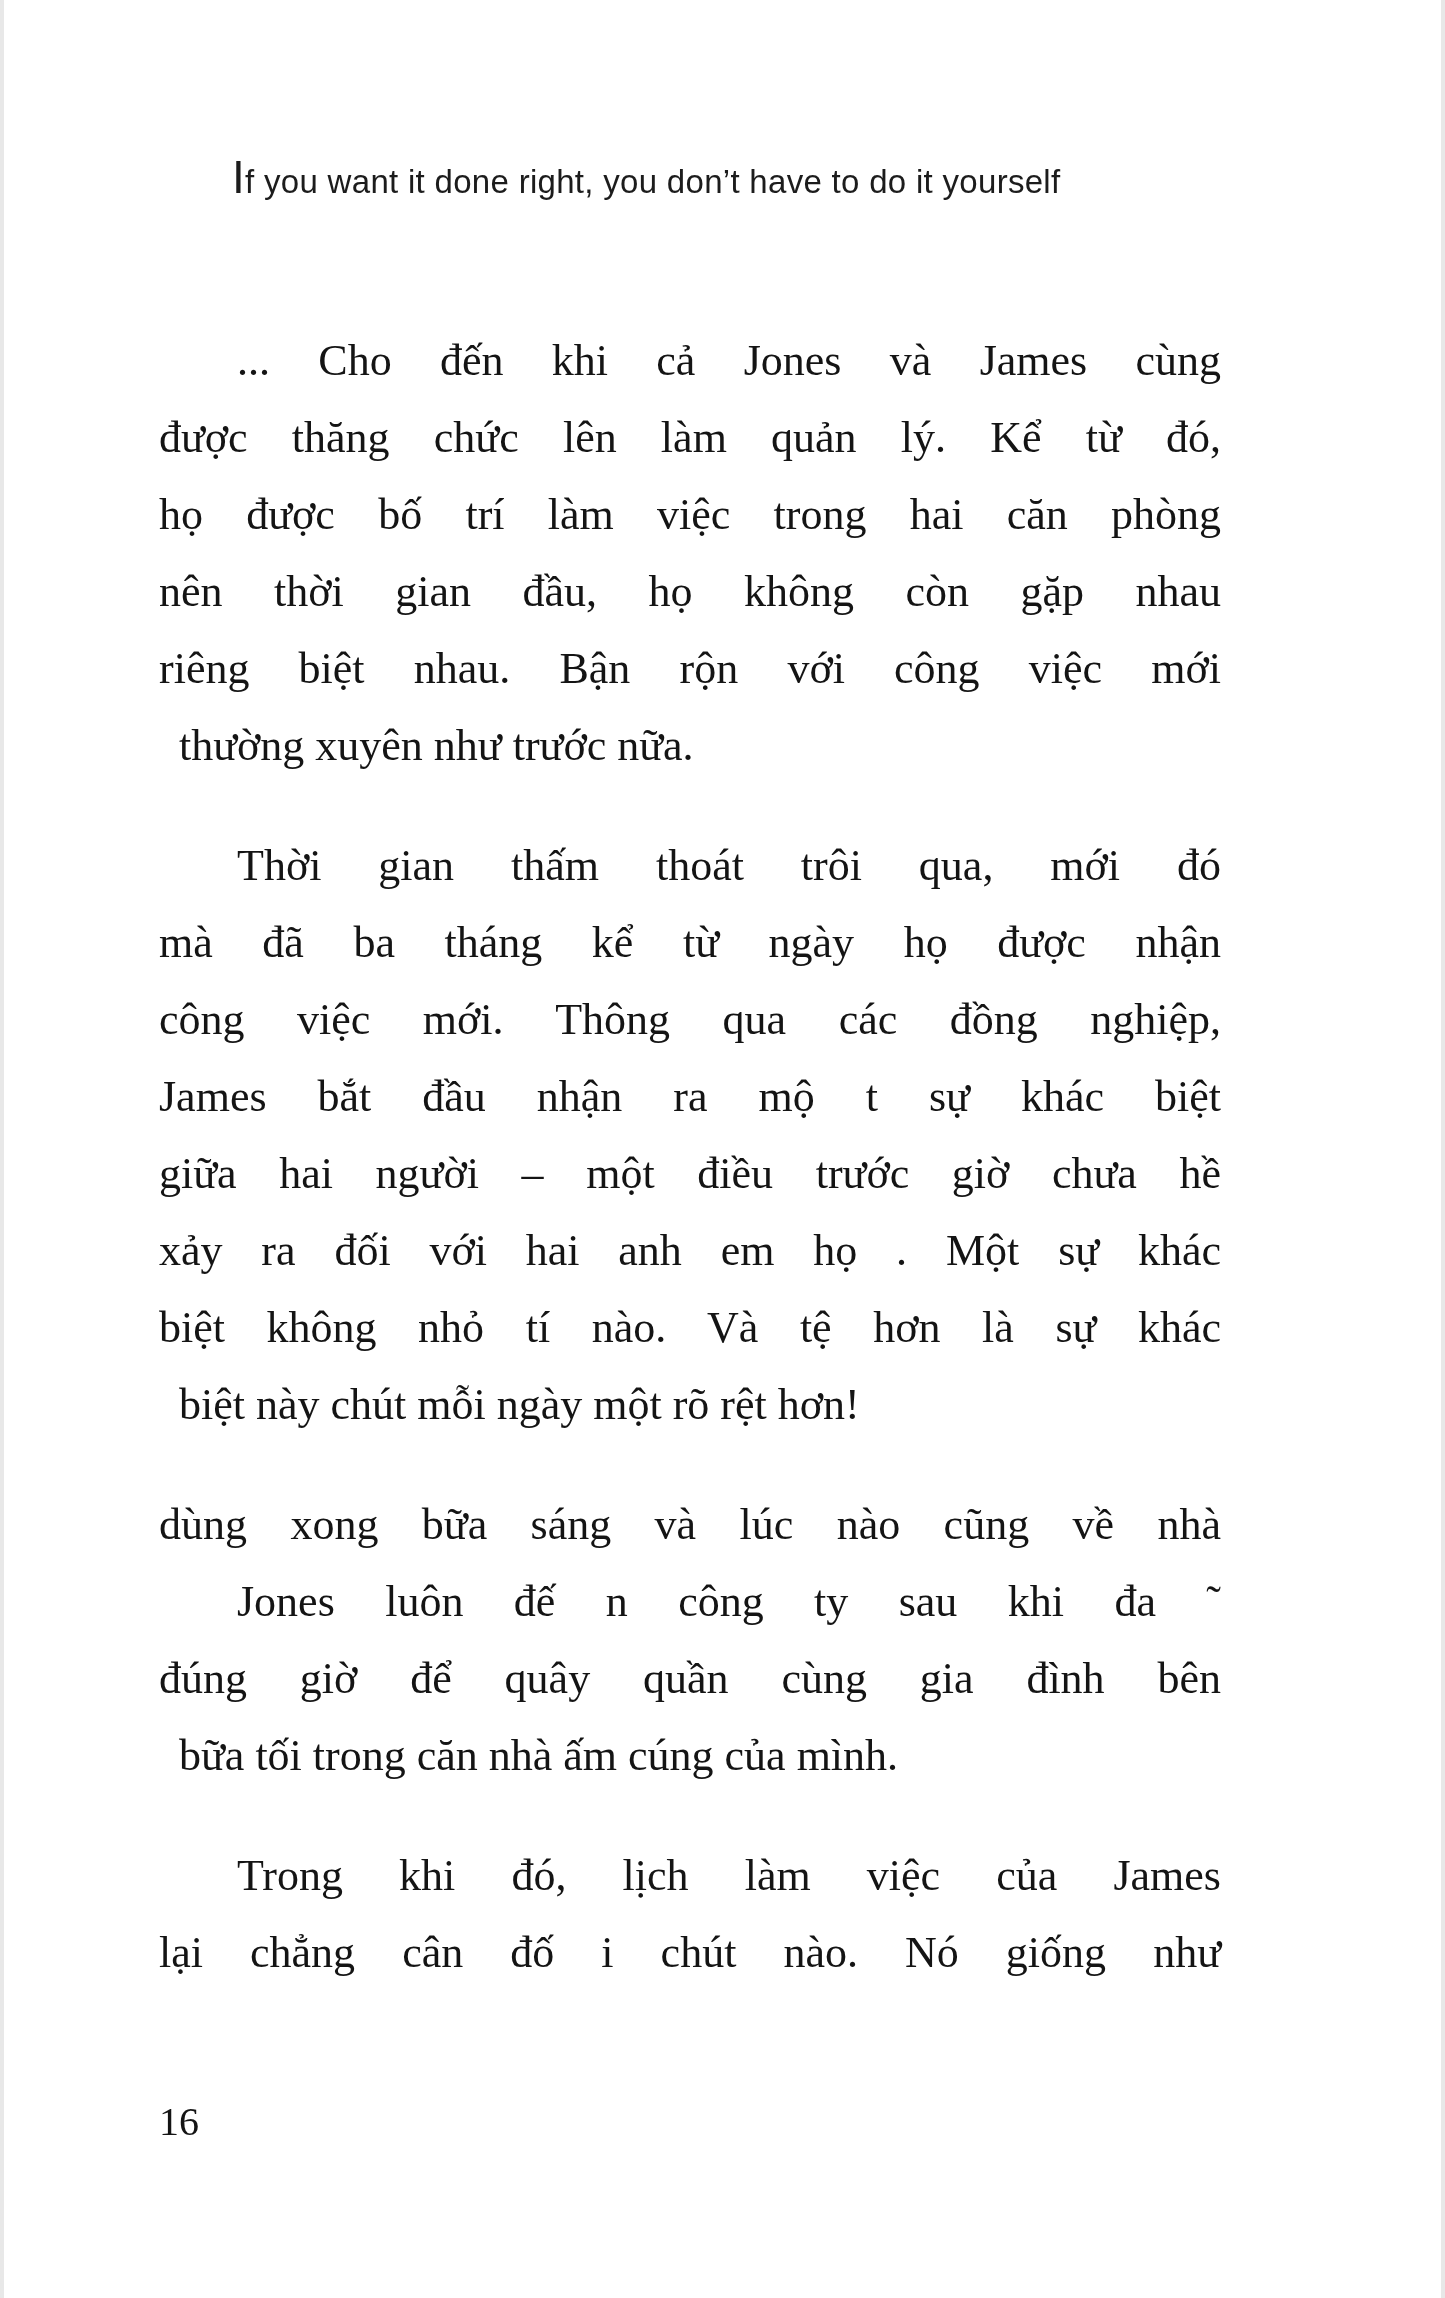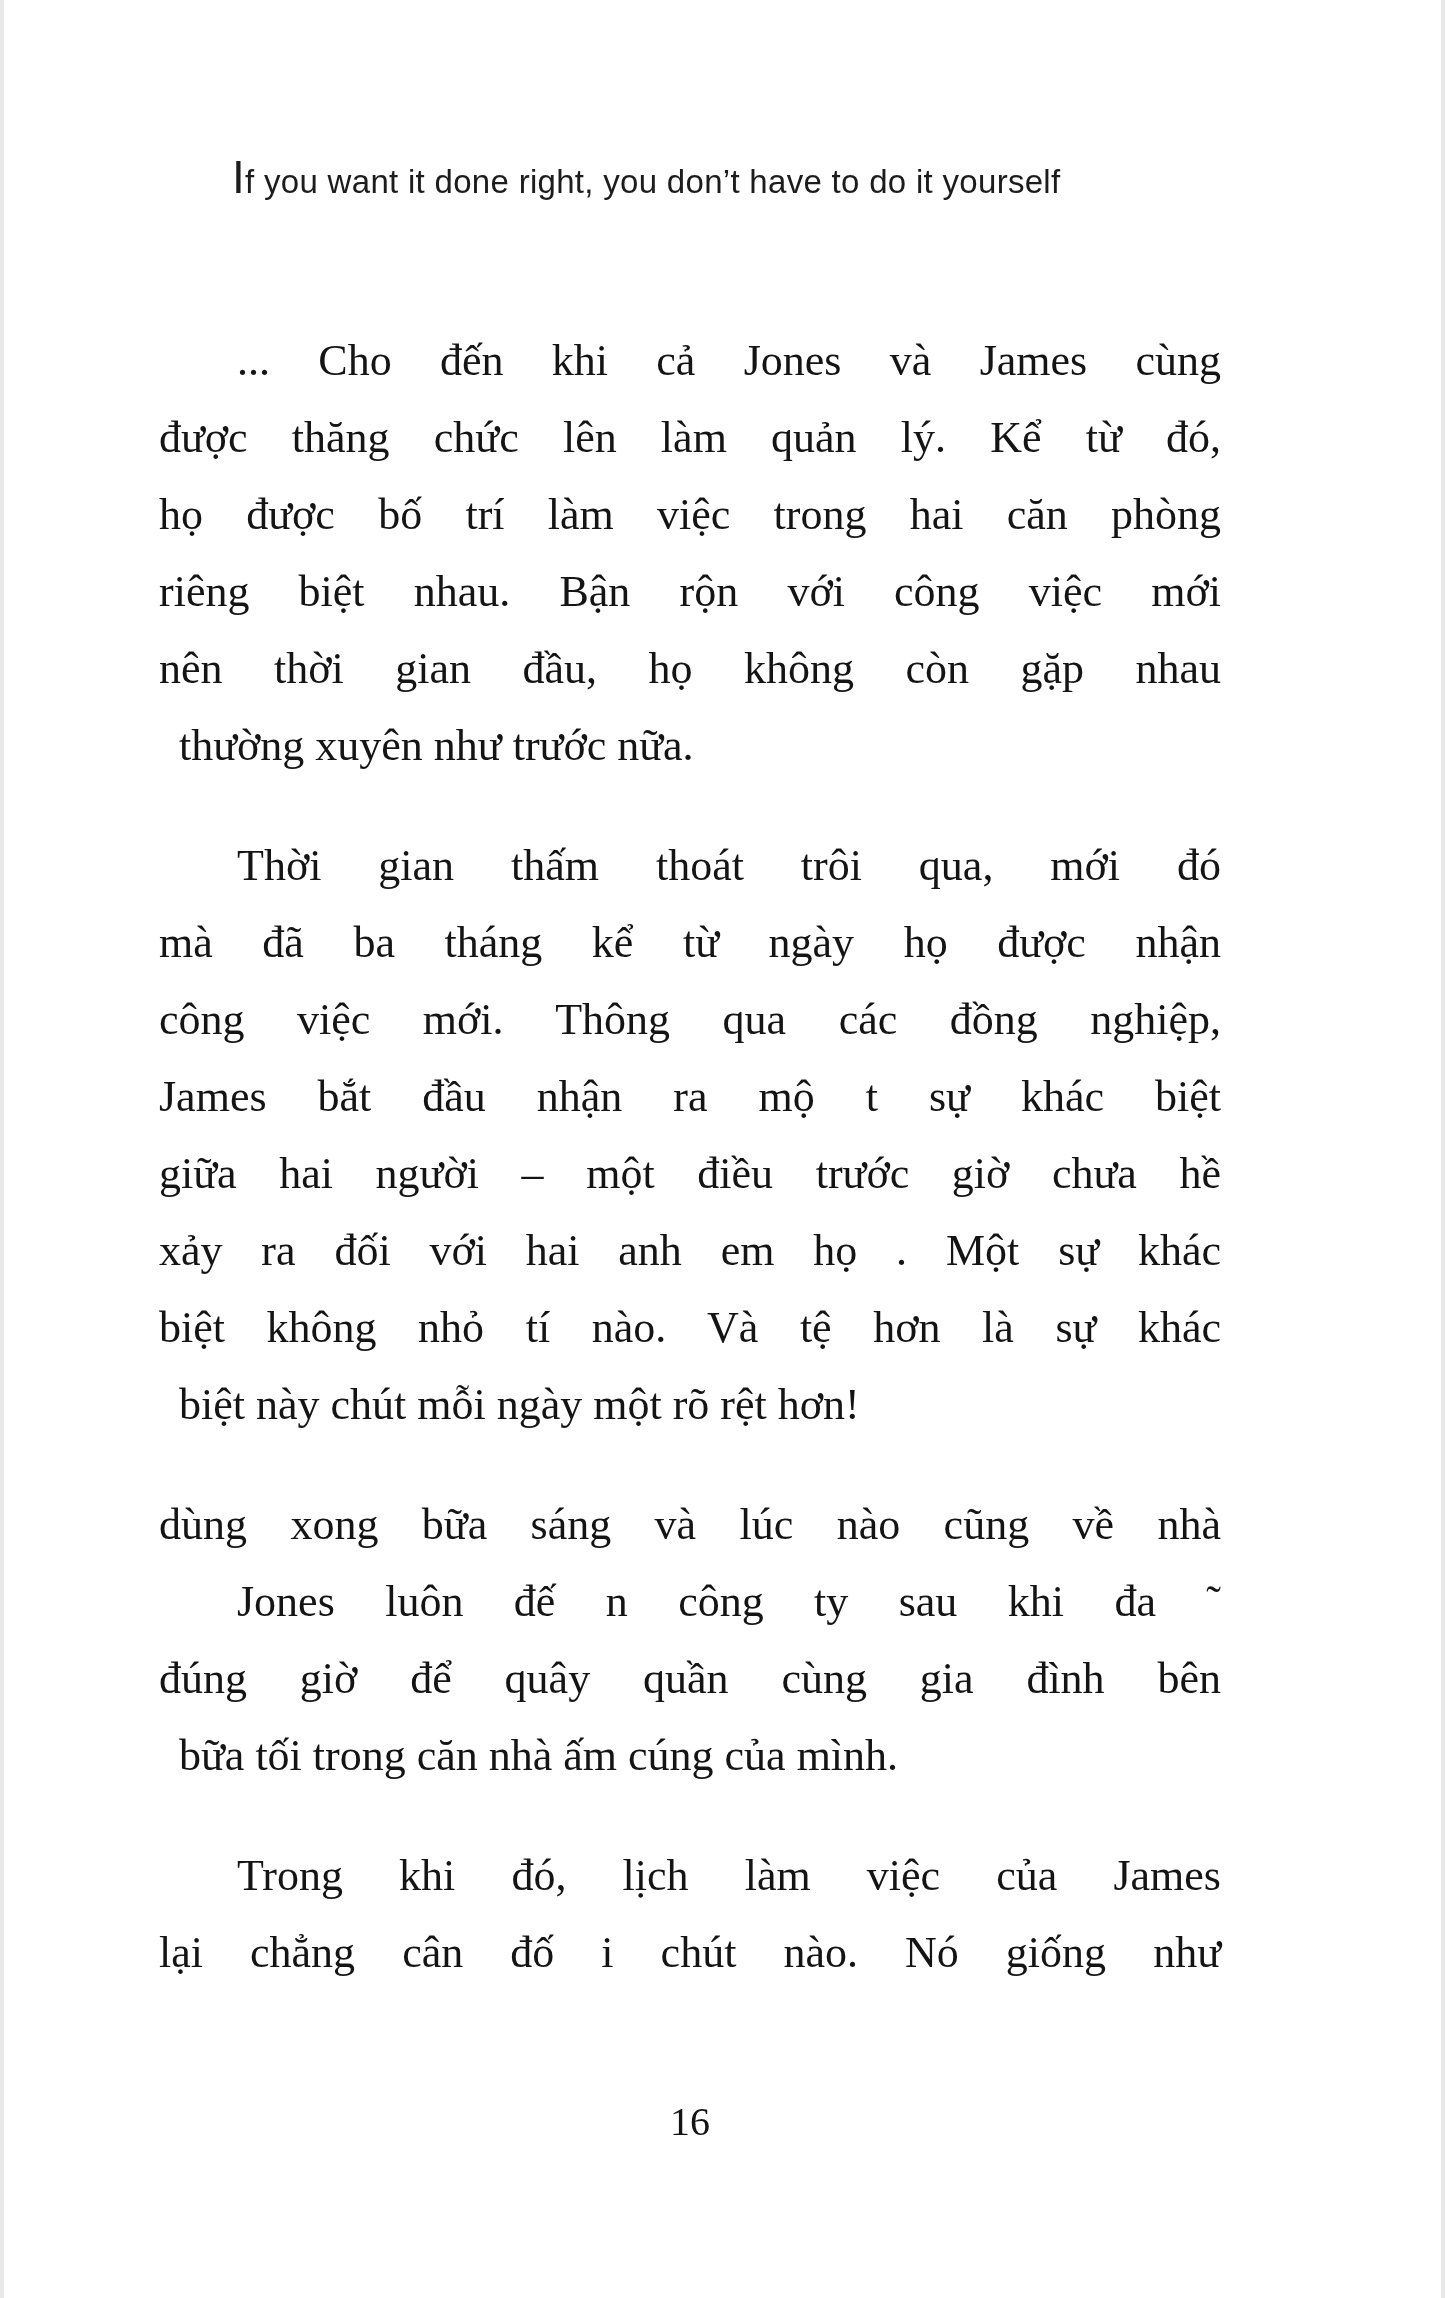--- a/index.html
+++ b/index.html
@@ -52,41 +52,41 @@
     margin-left: 20px;
   }
   .line.first {
     padding-left: 78px;
   }
   .page-number {
     position: absolute;
     left: 155px;
     top: 2098px;
     width: 1062px;
-    text-align: center;
+    text-align: left;
     font-family: "Liberation Serif", "DejaVu Serif", serif;
     font-size: 40px;
     color: #141414;
   }
 </style>
 </head>
 <body>
 
 <div class="page">
 
   <div class="running-header"><span class="header-initial">I</span><span>f you want it done right, you don’t have to do it yourself</span></div>
 
   <div class="body-text">
 
     <div class="para">
       <div class="line first">... Cho đến khi cả Jones và James cùng</div>
       <div class="line">được thăng chức lên làm quản lý. Kể từ đó,</div>
       <div class="line">họ được bố trí làm việc trong hai căn phòng</div>
+      <div class="line">nên thời gian đầu, họ không còn gặp nhau</div>
       <div class="line">riêng biệt nhau. Bận rộn với công việc mới</div>
-      <div class="line">nên thời gian đầu, họ không còn gặp nhau</div>
       <div class="line natural">thường xuyên như trước nữa.</div>
     </div>
 
     <div class="para">
       <div class="line first">Thời gian thấm thoát trôi qua, mới đó</div>
       <div class="line">mà đã ba tháng kể từ ngày họ được nhận</div>
       <div class="line">công việc mới. Thông qua các đồng nghiệp,</div>
       <div class="line">James bắt đầu nhận ra mộ t sự khác biệt</div>
       <div class="line">giữa hai người – một điều trước giờ chưa hề</div>
       <div class="line">xảy ra đối với hai anh em họ . Một sự khác</div>

